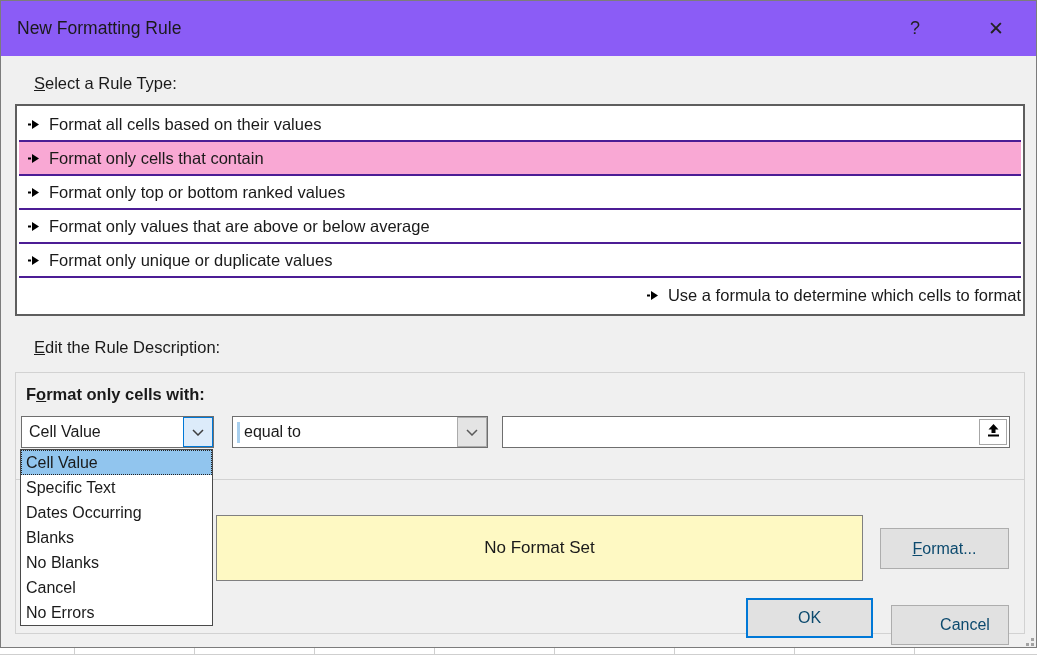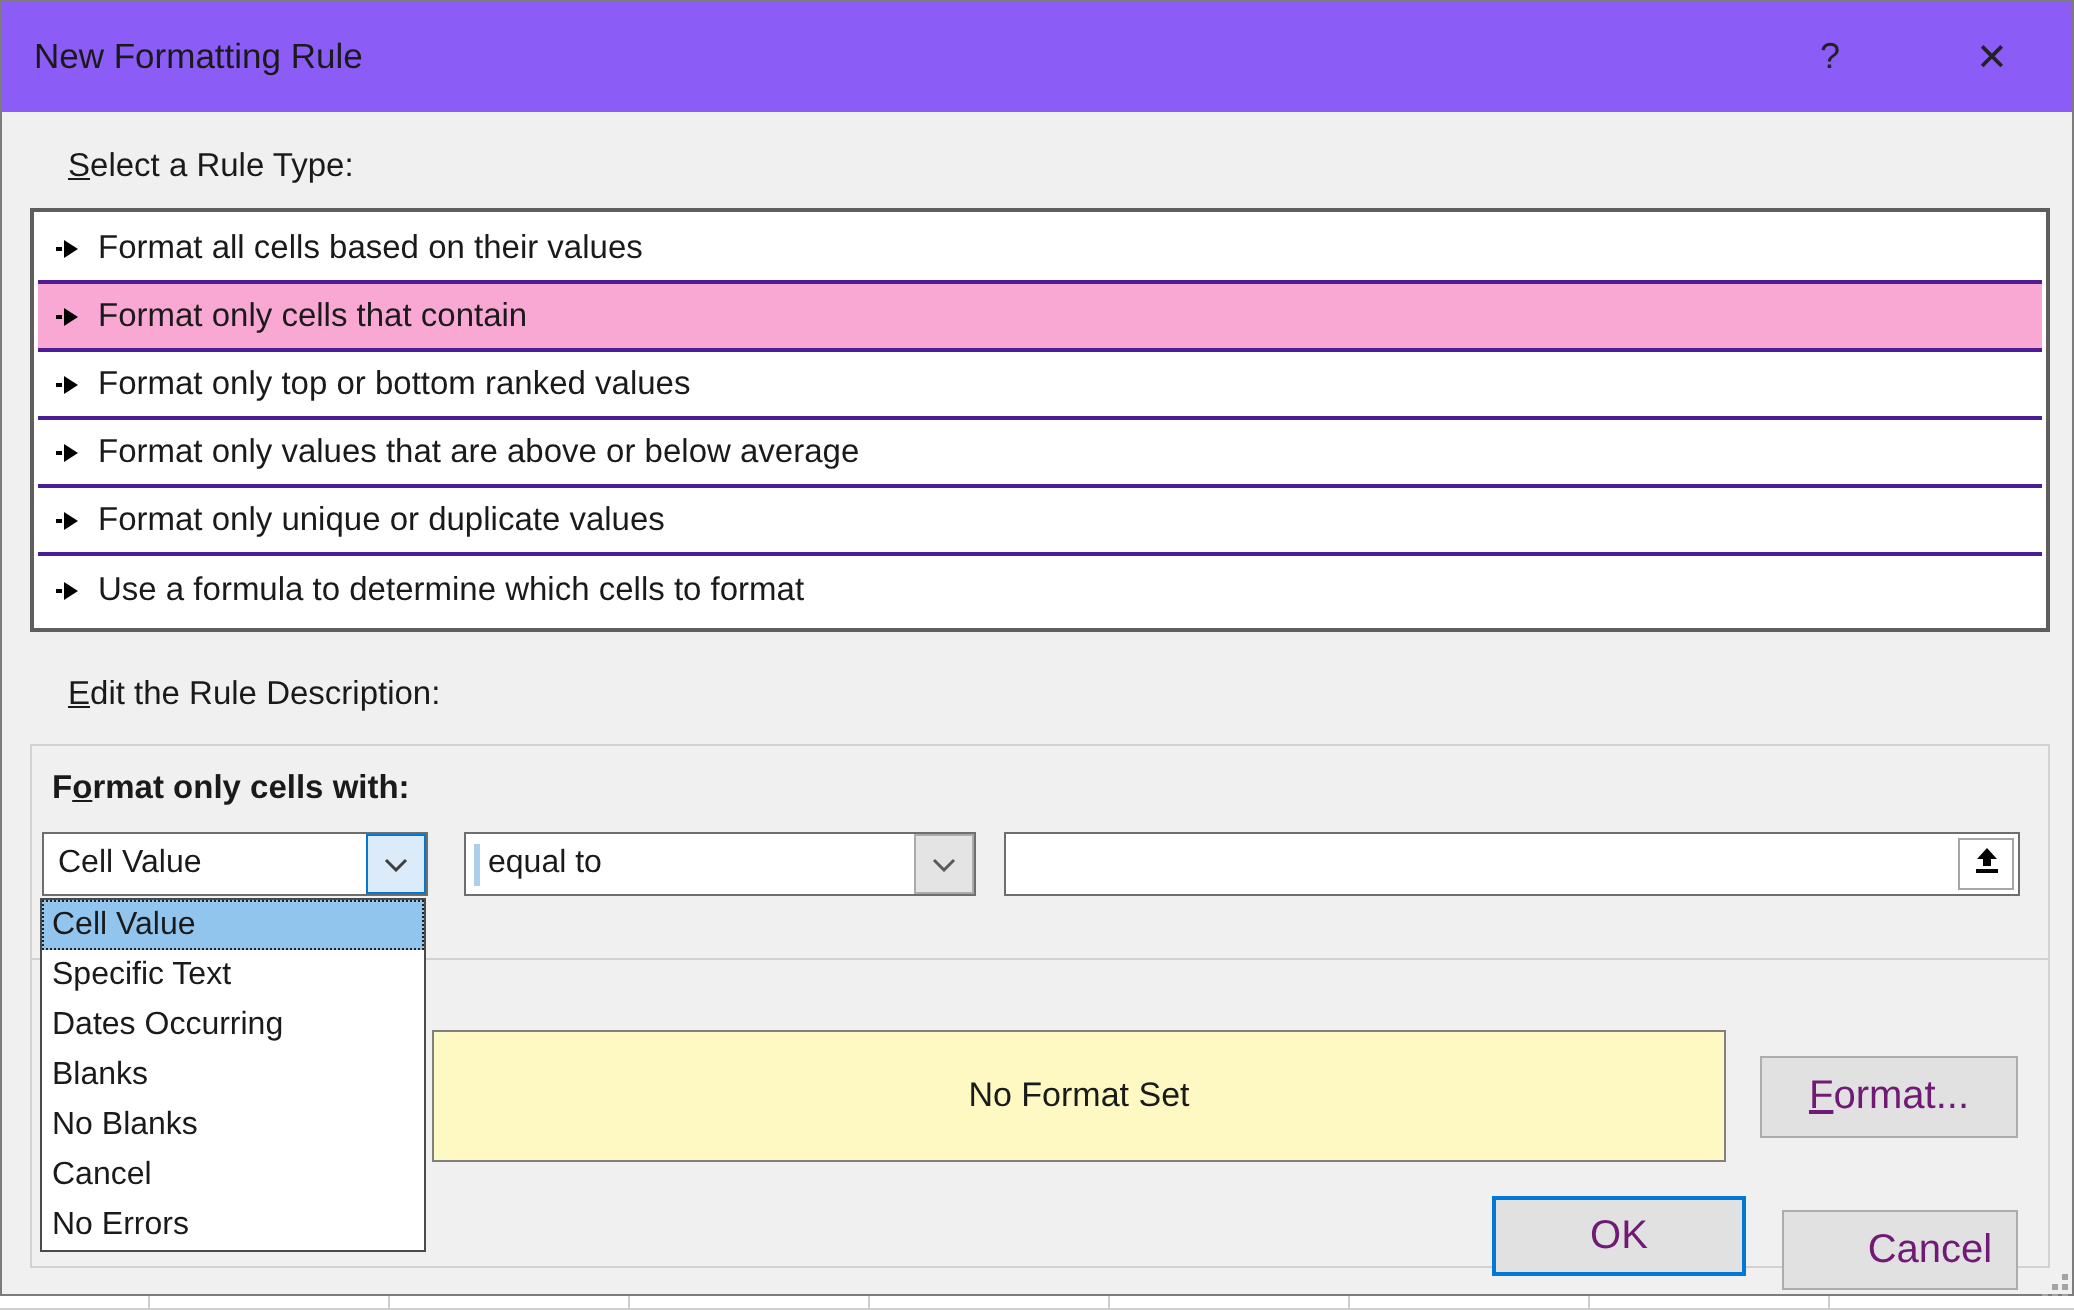--- a/index.html
+++ b/index.html
@@ -75,21 +75,21 @@
   .rule-item {
     height: 34px;
     display: flex;
     align-items: center;
     padding-left: 9px;
     font-size: 16.5px;
     border-bottom: 2px solid #4c1d95;
     white-space: nowrap;
     cursor: default;
   }
-  .rule-item:last-child { border-bottom: none; }
+  .rule-item:last-child { border-bottom: none; justify-content: flex-end; }
   .rule-item.selected { background: #f9a8d4; }
   .arrow-icon {
     display: inline-flex;
     margin-right: 10px;
     flex: none;
   }
 
   
   .desc-panel {
     position: absolute;
@@ -183,22 +183,22 @@
     width: 647px; height: 66px;
     background: #fef9c3;
     border: 1px solid #808080;
     display: flex;
     align-items: center;
     justify-content: center;
     font-size: 17px;
   }
   .btn {
     font-family: inherit;
-    font-size: 20px;
-    color: #701a75;
+    font-size: 16px;
+    color: #0c4a6e;
     background: #e1e1e1;
     border: 1px solid #adadad;
     cursor: default;
   }
   .format-btn {
     position: absolute;
     left: 864px; top: 155px;
     width: 129px; height: 41px;
   }
 

